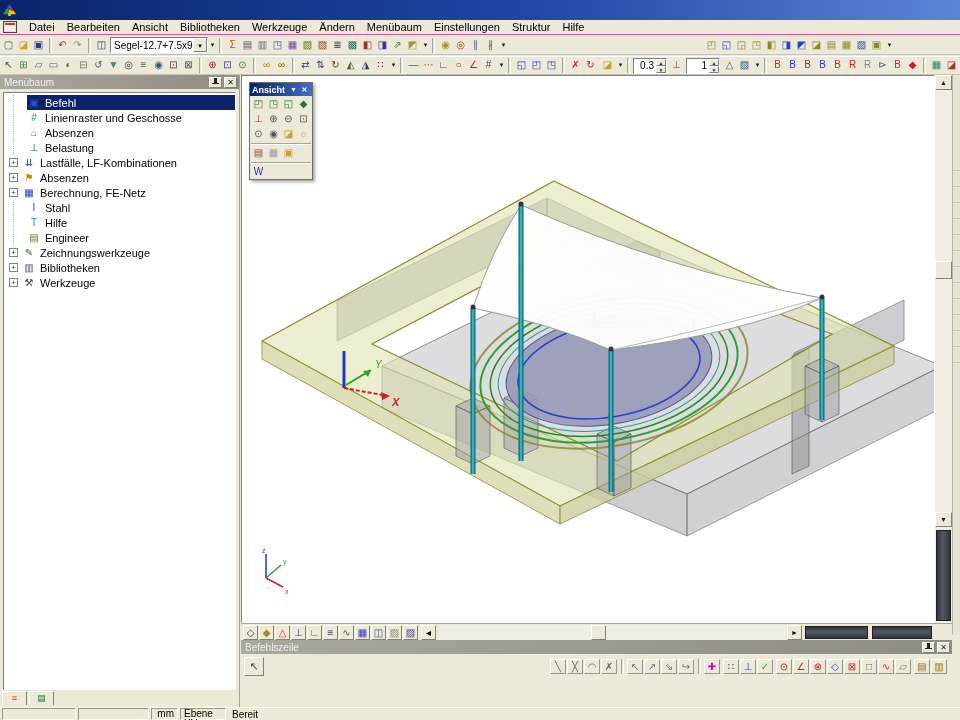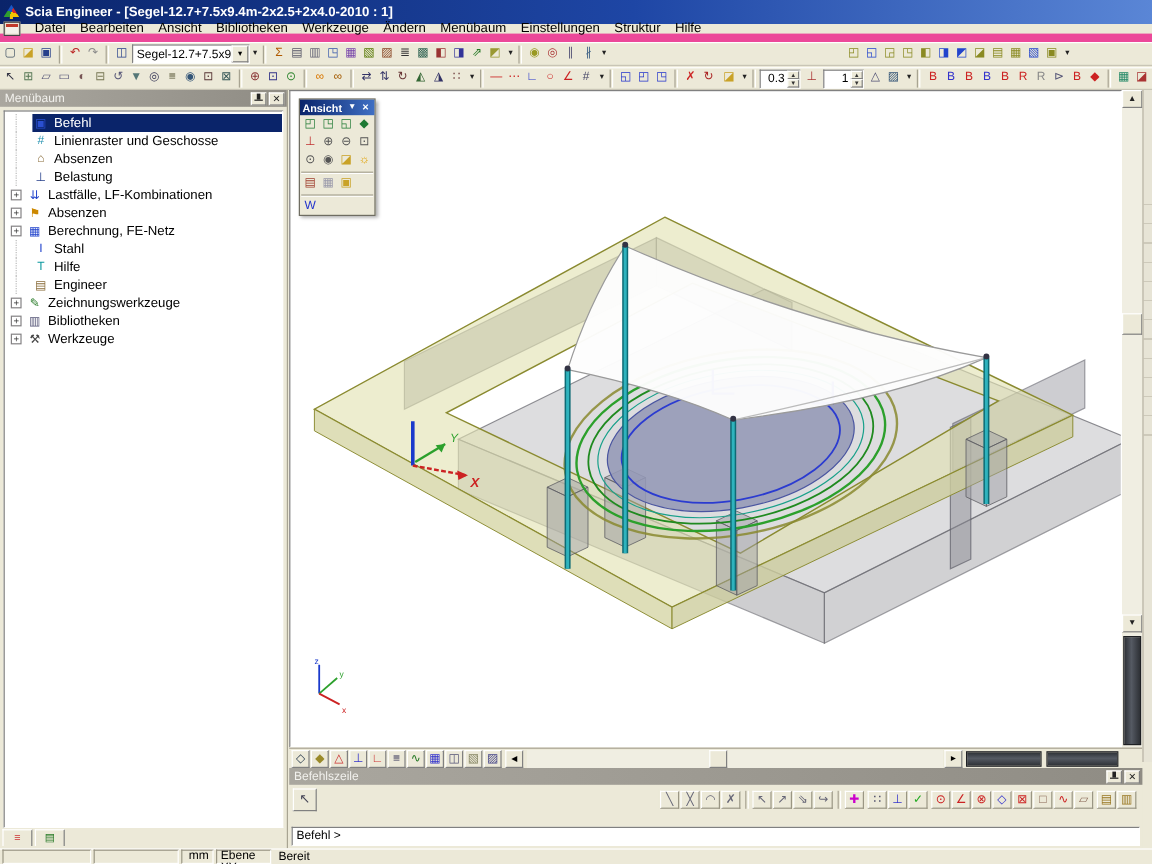--- a/index.html
+++ b/index.html
@@ -5,21 +5,21 @@
   html,body{margin:0;padding:0;background:#3a3a3a;}
   *{box-sizing:border-box;font-family:"Liberation Sans",sans-serif;}
   .app{position:relative;width:960px;height:720px;background:#ece9d8;overflow:hidden;font-size:11px;color:#000;}
   
   .titlebar{position:absolute;left:0;top:0;width:960px;height:20px;display:flex;align-items:center;
     background:linear-gradient(90deg,#0a246a 0%,#1e46a5 55%,#5a86d6 100%);color:#fff;font-weight:bold;}
   .tlogo{width:13px;height:12px;margin:0 5px 0 3px;
     background:conic-gradient(from 20deg,#d62b2b 0 25%,#f3c500 0 50%,#2f9e2f 0 75%,#1a56c4 0 100%);
     clip-path:polygon(50% 0,100% 85%,60% 85%,60% 100%,40% 100%,40% 85%,0 85%);}
   .ttext{font-size:11px;white-space:nowrap;}
-  .menubar{position:absolute;left:0;top:20px;width:960px;height:15px;background:#ece9d8;display:flex;align-items:center;border-bottom:7px solid #ec4899;}
+  .menubar{position:absolute;left:0;top:20px;width:960px;height:15px;background:#ece9d8;display:flex;align-items:center;border-bottom:1px solid #ec4899;}
   .mdiicon{width:14px;height:12px;margin:0 6px 0 3px;border:1px solid #444;
     background:linear-gradient(180deg,#c23a2a 0 35%,#f4f2ea 35%),#f4f2ea;box-shadow:inset 0 0 0 1px #e9e2d2;}
   .mitem{padding:0 6px;height:14px;line-height:14px;cursor:default;}
   
   .toolrow{position:absolute;left:0;width:960px;height:20px;background:#ece9d8;border-top:1px solid #fff;border-bottom:1px solid #c9c5b6;display:flex;align-items:center;overflow:hidden;}
   .trow1{top:35px;} .trow2{top:56px;height:19px;}
   .tbflex{display:flex;align-items:center;height:100%;}
   .tbspring{flex:1;}
   .tbg{display:flex;align-items:center;padding:0 1px;}
   .tbi{width:15px;height:15px;line-height:14px;text-align:center;font-size:10px;cursor:default;flex:0 0 auto;}
@@ -94,21 +94,20 @@
   .rsliver{position:absolute;right:0;top:75px;width:8px;height:560px;background:#e7e4d6;border-left:1px solid #b8b4a4;
     background-image:repeating-linear-gradient(180deg,transparent 0 15px,#cdc9ba 15px 16px);background-position:0 80px;background-size:100% 210px;background-repeat:no-repeat;}
 </style>
 </head>
 <body>
 
 <div class="app">
 
   <div class="titlebar">
     <span class="tlogo"></span>
-    <span class="ttext">Scia Engineer - [Segel-12.7+7.5x9.4m-2x2.5+2x4.0-2010 : 1]</span>
   </div>
 
   <div class="menubar">
     <span class="mdiicon"></span>
     <span style="display:flex">
         <span class="mitem">Datei</span>
         <span class="mitem">Bearbeiten</span>
         <span class="mitem">Ansicht</span>
         <span class="mitem">Bibliotheken</span>
         <span class="mitem">Werkzeuge</span>
@@ -595,21 +594,20 @@
             <span class="tbi" style="color: rgb(204, 34, 34);">⊠</span>
             <span class="tbi" style="color: rgb(136, 102, 85);">□</span>
             <span class="tbi" style="color: rgb(204, 34, 34);">∿</span>
             <span class="tbi" style="color: rgb(136, 102, 85);">▱</span>
           </span>
           <span class="tbg">
             <span class="tbi" style="color: rgb(153, 119, 34);">▤</span>
             <span class="tbi" style="color: rgb(153, 119, 34);">▥</span>
           </span>
         </div>
-      <div class="cmdinput">Befehl &gt;</div>
     </div>
   </div>
 
   <div class="statusbar">
     <span class="sfield sf1"></span>
     <span class="sfield sf2"></span>
     <span class="sfield sf3">mm</span>
     <span class="sfield sf4">Ebene XY</span>
     <span class="sready">Bereit</span>
   </div>

